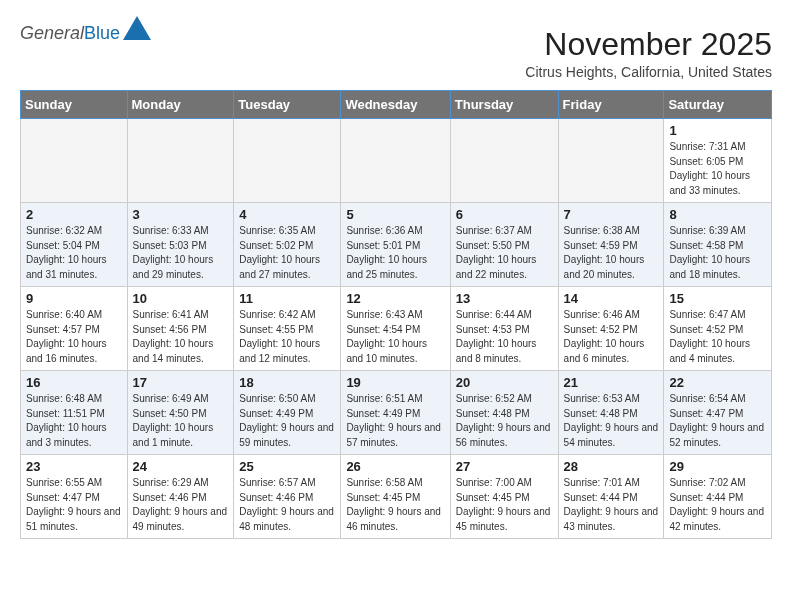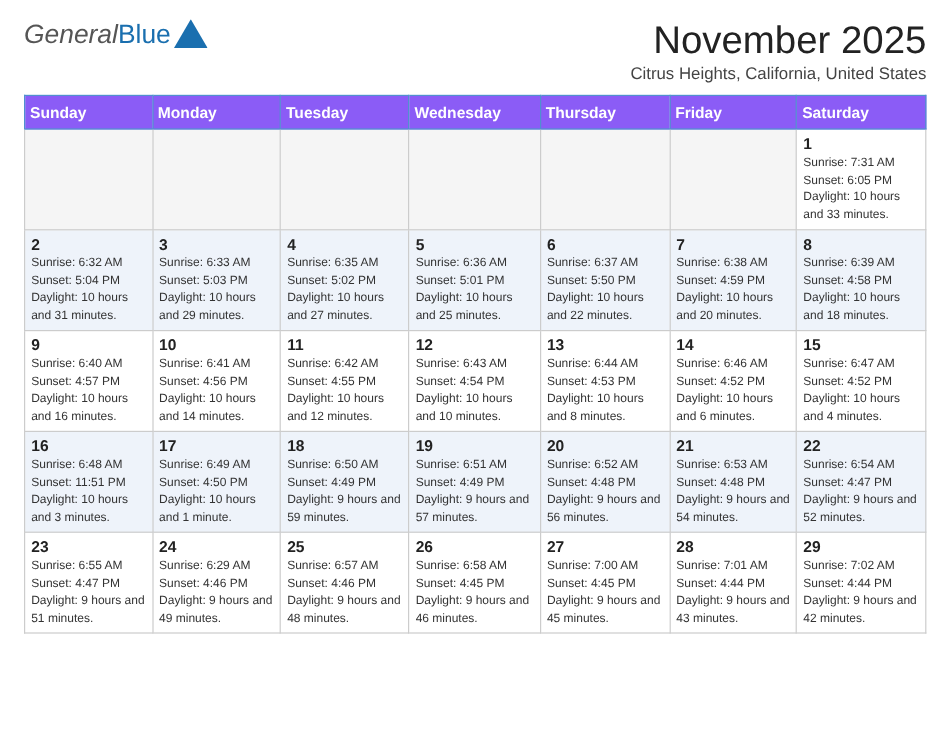--- a/index.html
+++ b/index.html
@@ -21,59 +21,60 @@
       align-items: flex-start;
       margin-bottom: 10px;
     }
     .logo {
       display: flex;
       flex-direction: column;
       align-items: flex-start;
     }
     .logo-text {
       display: flex;
-      align-items: center;
-      font-size: 22px;
+      align-items: flex-end;
+      font-size: 18px;
       font-weight: normal;
       line-height: 1;
     }
     .logo-general {
       color: #555;
       font-style: italic;
     }
     .logo-blue {
       color: #1a6faf;
     }
     .logo-icon {
       width: 28px;
       height: 24px;
       margin-left: 3px;
       margin-bottom: 2px;
     }
     .title-area {
       text-align: right;
+      margin-top: 11px;
     }
     .month-title {
       font-size: 32px;
       font-weight: normal;
       color: #222;
       line-height: 1.1;
     }
     .location {
       font-size: 14px;
       color: #444;
       margin-top: 2px;
     }
     .calendar {
       width: 100%;
       border-collapse: collapse;
       border: 1px solid #ccc;
     }
     .calendar th {
-      background: #8b5cf6;
+      background: #737373;
       color: #fff;
       font-size: 13px;
       font-weight: bold;
       padding: 6px 4px;
       text-align: left;
       border: 1px solid #5090cf;
     }
     .calendar td {
       border: 1px solid #ccc;
       vertical-align: top;

